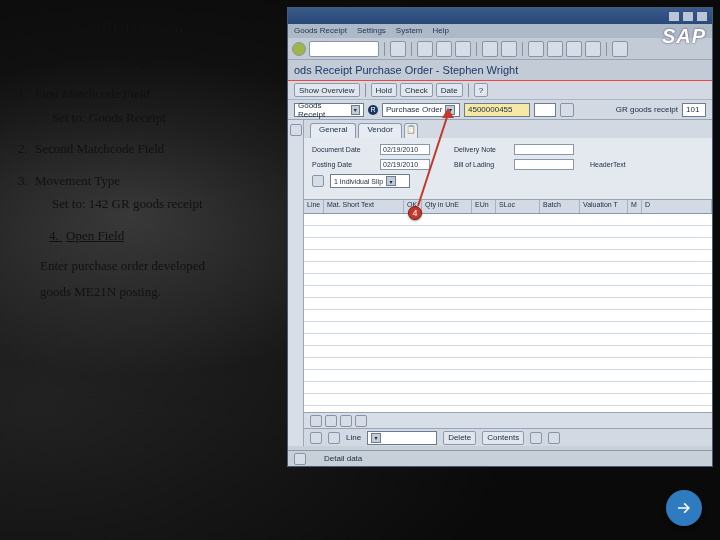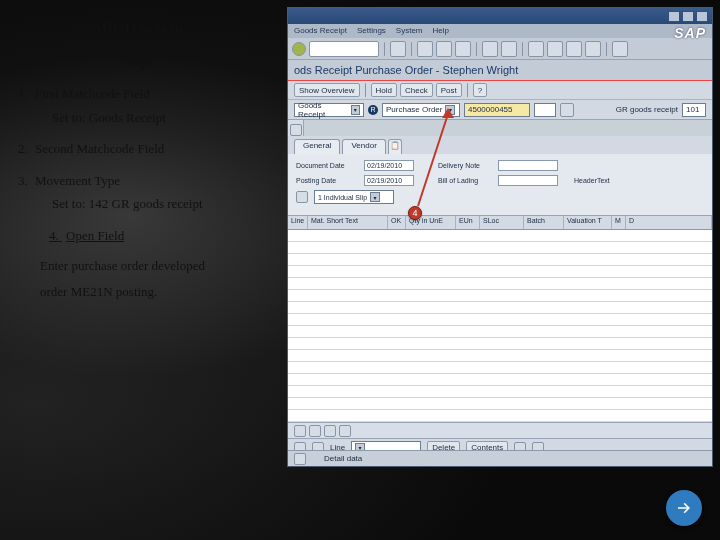--- a/index.html
+++ b/index.html
@@ -28,38 +28,38 @@
     position: absolute; left: 287px; top: 7px; width: 426px; height: 460px;
     background: #c8d0d8; border: 1px solid #4a5a70;
     font-family: Tahoma, Arial, sans-serif; font-size: 8px; color: #1a2a40;
   }
   .titlebar {
     height: 16px; background: linear-gradient(#3a5a8a,#274978); color: #fff;
     display: flex; align-items: center; padding: 0 4px; justify-content: space-between;
   }
   .titlebar .tbtns { display:flex; gap:2px; }
   .tbtn { width:12px; height:11px; background:#b9c6da; border:1px solid #33507a; }
-  .logo { position:absolute; right:6px; top:17px; font-weight:bold; color:#fff; font-size:14px;
+  .logo { position:absolute; right:6px; top:17px; font-weight:bold; color:#fff; font-size:20px;
           font-style:italic; letter-spacing:1px; text-shadow:0 0 2px #335; }
   .menubar { height:14px; background:#aeb9c8; display:flex; gap:10px; padding:2px 6px; color:#1f3350; }
   .toolbar1 { height:22px; background:#c2cbd6; border-bottom:1px solid #99a5b4; display:flex; align-items:center; gap:3px; padding:0 4px;}
   .tool { width:16px; height:16px; background:#d6dde6; border:1px solid #8794a6; border-radius:2px; }
   .tool.round { border-radius:50%; width:14px; height:14px; background:#9fb44a; }
   .tool.sep { width:1px; background:#8794a6; border:none; height:14px; margin:0 2px;}
   .heading-row { height:20px; display:flex; align-items:center; padding:0 6px; background:#c2cbd6; }
   .heading-row .htext { color:#1b3a66; font-size:11px; font-weight:normal; }
   .toolbar2 { height:20px; background:#d2d9e3; border-top:1px solid #ef4444; border-bottom:1px solid #aab5c4;
               display:flex; align-items:center; gap:3px; padding:0 6px;}
   .btngrp { display:flex; align-items:center; gap:2px; background:#e2e7ee; border:1px solid #8d9aab; height:14px; padding:0 4px; border-radius:2px;}
   .row-fields { height:20px; background:#d2d9e3; display:flex; align-items:center; gap:4px; padding:0 6px; border-bottom:1px solid #99a5b4;}
   .dd { height:14px; background:#fff; border:1px solid #6a7b92; display:flex; align-items:center; padding:0 3px; gap:3px; }
   .dd .arr { width:10px; height:10px; background:#c2cbd6; border:1px solid #6a7b92; display:flex; align-items:center; justify-content:center; font-size:6px;}
   .yellow { background:#f6e9a6 !important; }
   .circle-num { width:10px; height:10px; border-radius:50%; background:#17375f; color:#fff; font-size:7px; display:flex; align-items:center; justify-content:center;}
-  .body-split { position:absolute; top:112px; left:0; right:0; bottom:20px; display:flex;flex-direction:column; }
+  .body-split { position:absolute; top:112px; left:0; right:0; bottom:20px; display:flex; }
   .side { width:16px; background:#d7dee7; border-right:1px solid #99a5b4; padding-top:4px; text-align:center;}
   .main { flex:1; display:flex; flex-direction:column; }
   .tabs { height:18px; display:flex; gap:2px; padding:3px 6px 0 6px; background:#d2d9e3; }
   .tab { background:#e7ecf2; border:1px solid #8d9aab; border-bottom:none; padding:1px 8px; border-radius:3px 3px 0 0;}
   .form-area { height:62px; background:#e4e9f0; border-bottom:1px solid #99a5b4; padding:6px 8px; font-size:7px;}
   .form-area .fr { display:flex; gap:6px; margin-bottom:4px; align-items:center;}
   .fld { background:#fff; border:1px solid #8898ac; height:11px; padding:0 2px; display:flex; align-items:center;}
   .grid-head { height:14px; background:#d3dae4; border-bottom:1px solid #8898ac; display:flex; font-size:7px;}
   .gh { border-right:1px solid #a6b2c2; padding:1px 3px; overflow:hidden; white-space:nowrap;}
   .grid-body { flex:1; background:#fff; position:relative; overflow:hidden;}
@@ -99,21 +99,21 @@
       <span class="label">Movement Type</span>
       <span class="set">Set to:  142 GR goods receipt</span>
     </li>
     <li class="active">
       <span class="num">4.</span>
       <span class="label">Open Field</span>
     </li>
   </ol>
   <div class="extra">
     <p>Enter purchase order developed</p>
-    <p>order ME21N posting.</p>
+    <p>goods ME21N posting.</p>
   </div>
 </div>
 
 <div class="sap-window">
   <div class="titlebar">
     <span>&nbsp;</span>
     <div class="tbtns">
       <div class="tbtn"></div>
       <div class="tbtn"></div>
       <div class="tbtn"></div>
@@ -154,21 +154,21 @@
         <span>Show Overview</span>
       </div>
     <div class="tool sep"></div>
     <div class="btngrp">
         <span>Hold</span>
       </div>
     <div class="btngrp">
         <span>Check</span>
       </div>
     <div class="btngrp">
-        <span>Post</span>
+        <span>Date</span>
       </div>
     <div class="tool sep"></div>
     <div class="btngrp">?</div>
   </div>
   <div class="row-fields">
     <div class="dd" style="width:70px">
       <span>Goods Receipt</span>
         <div class="arr">▾</div>
     </div>
     <div class="circle-num">R</div>

